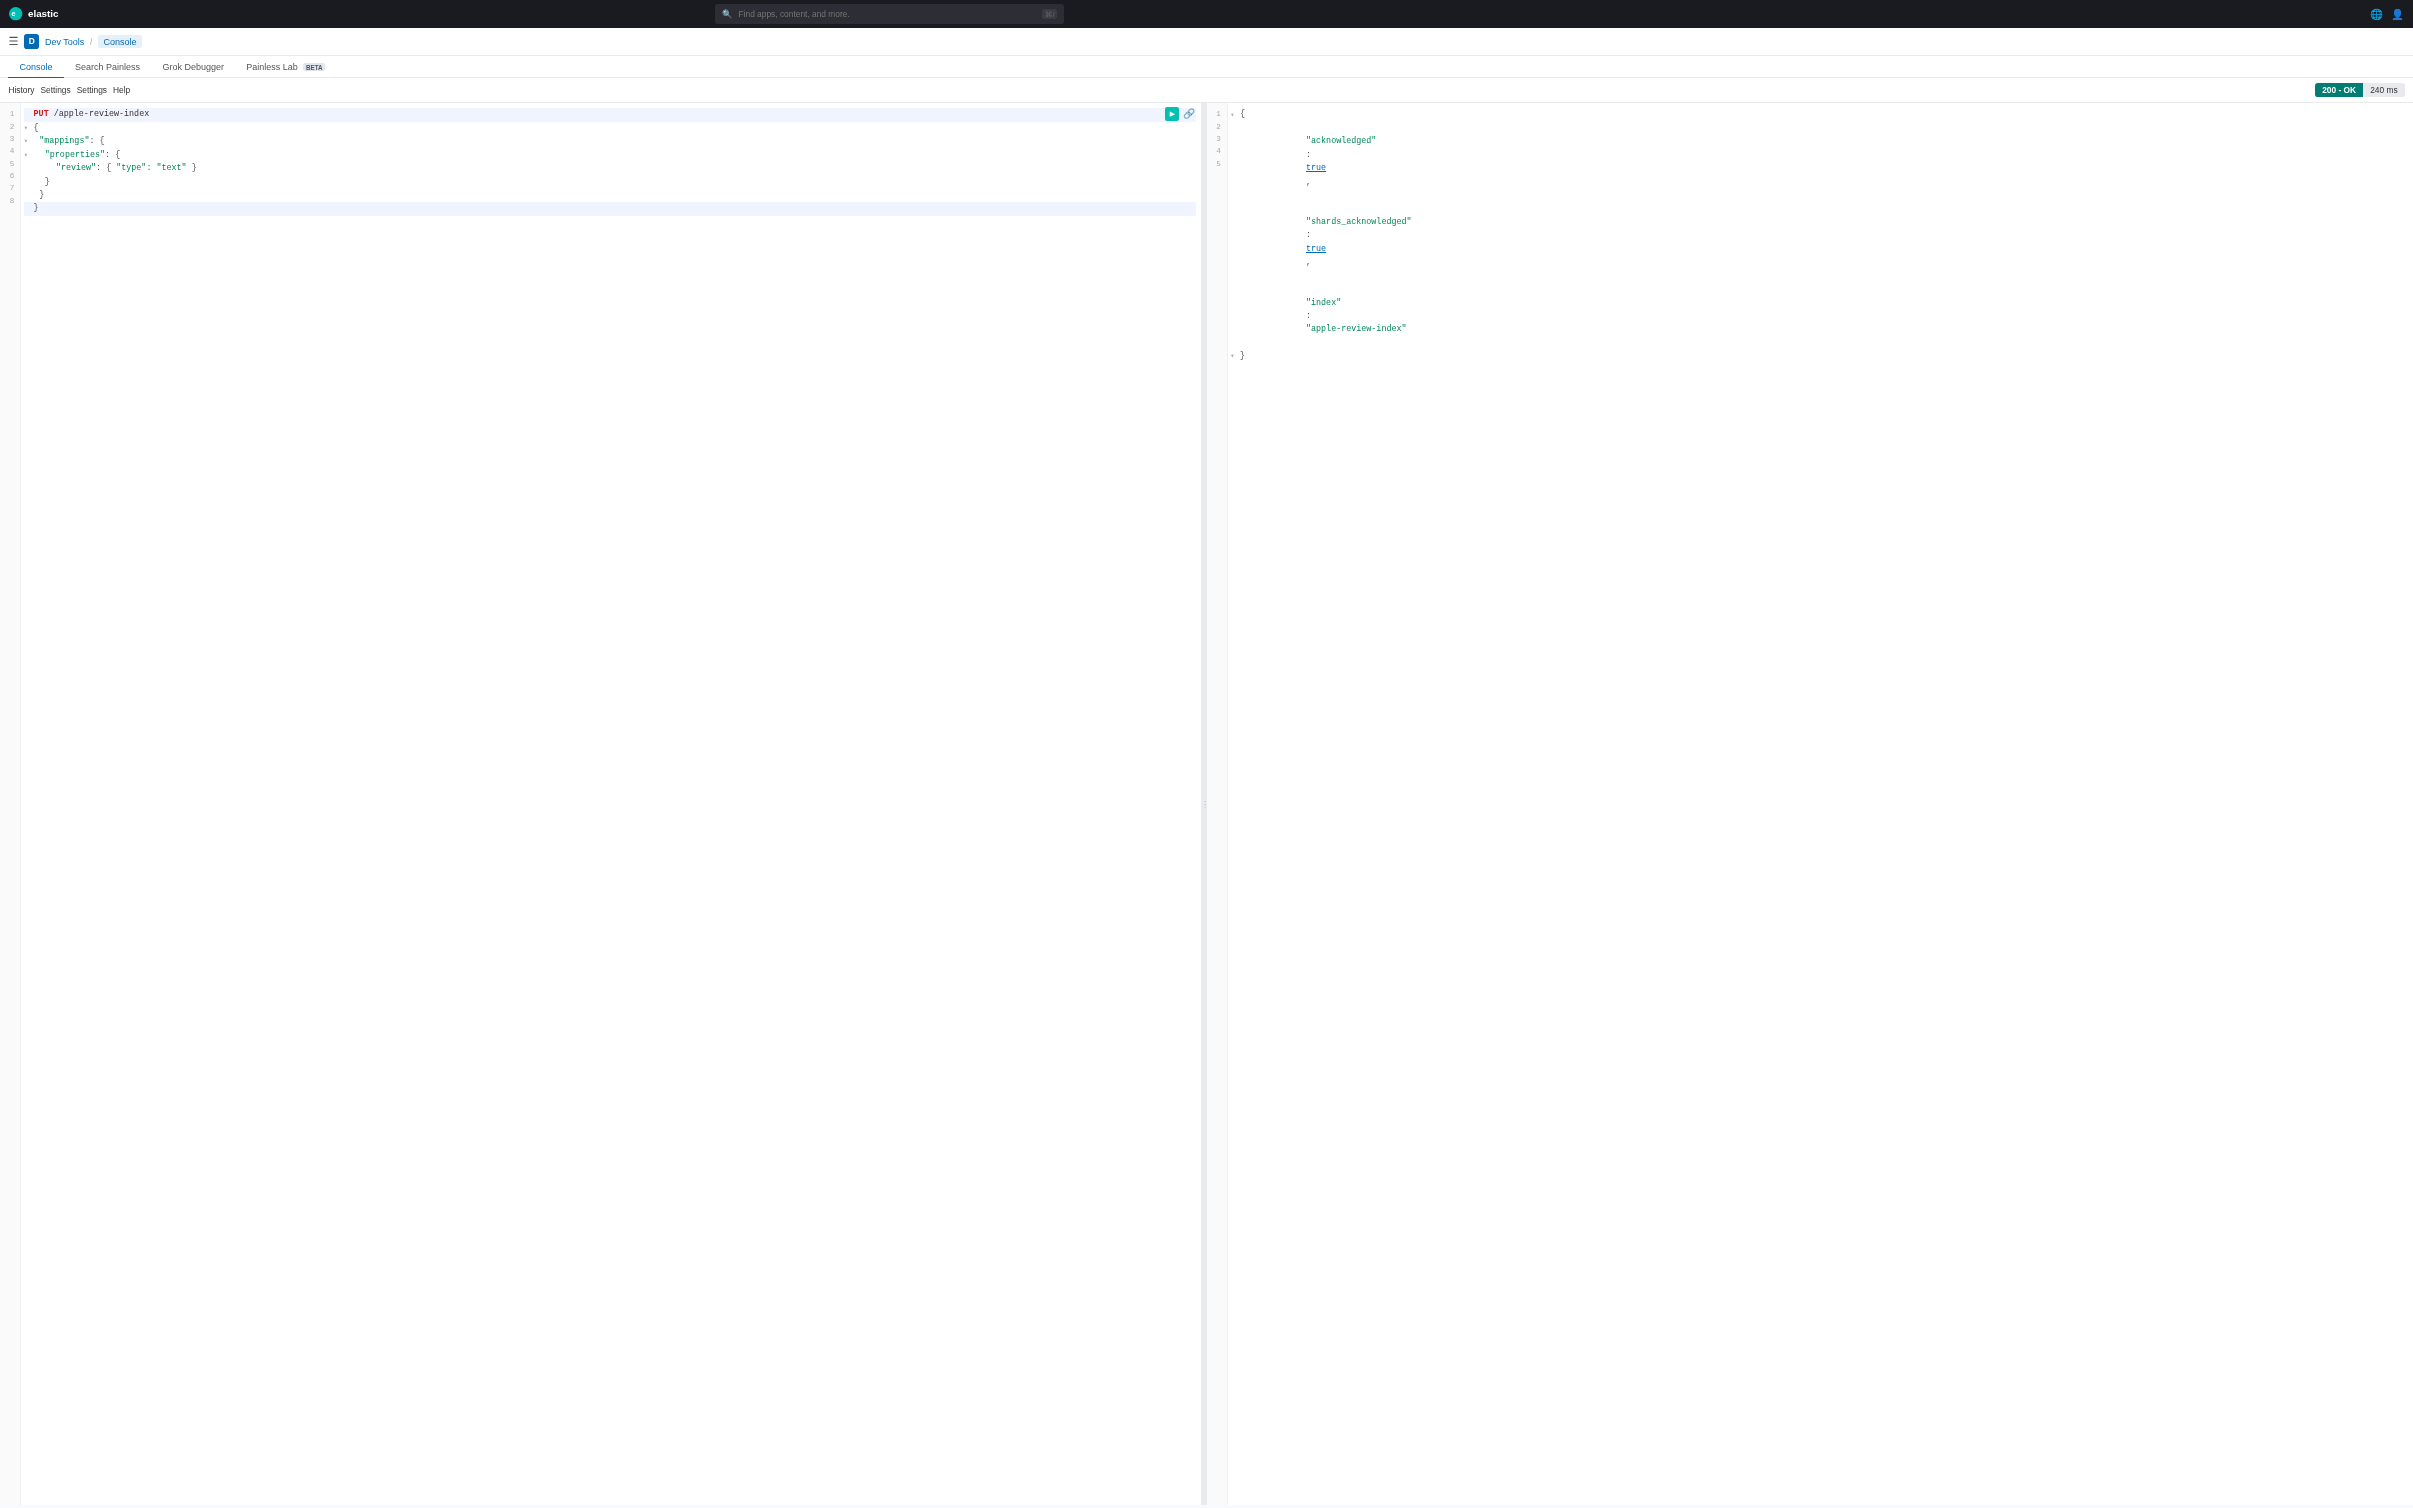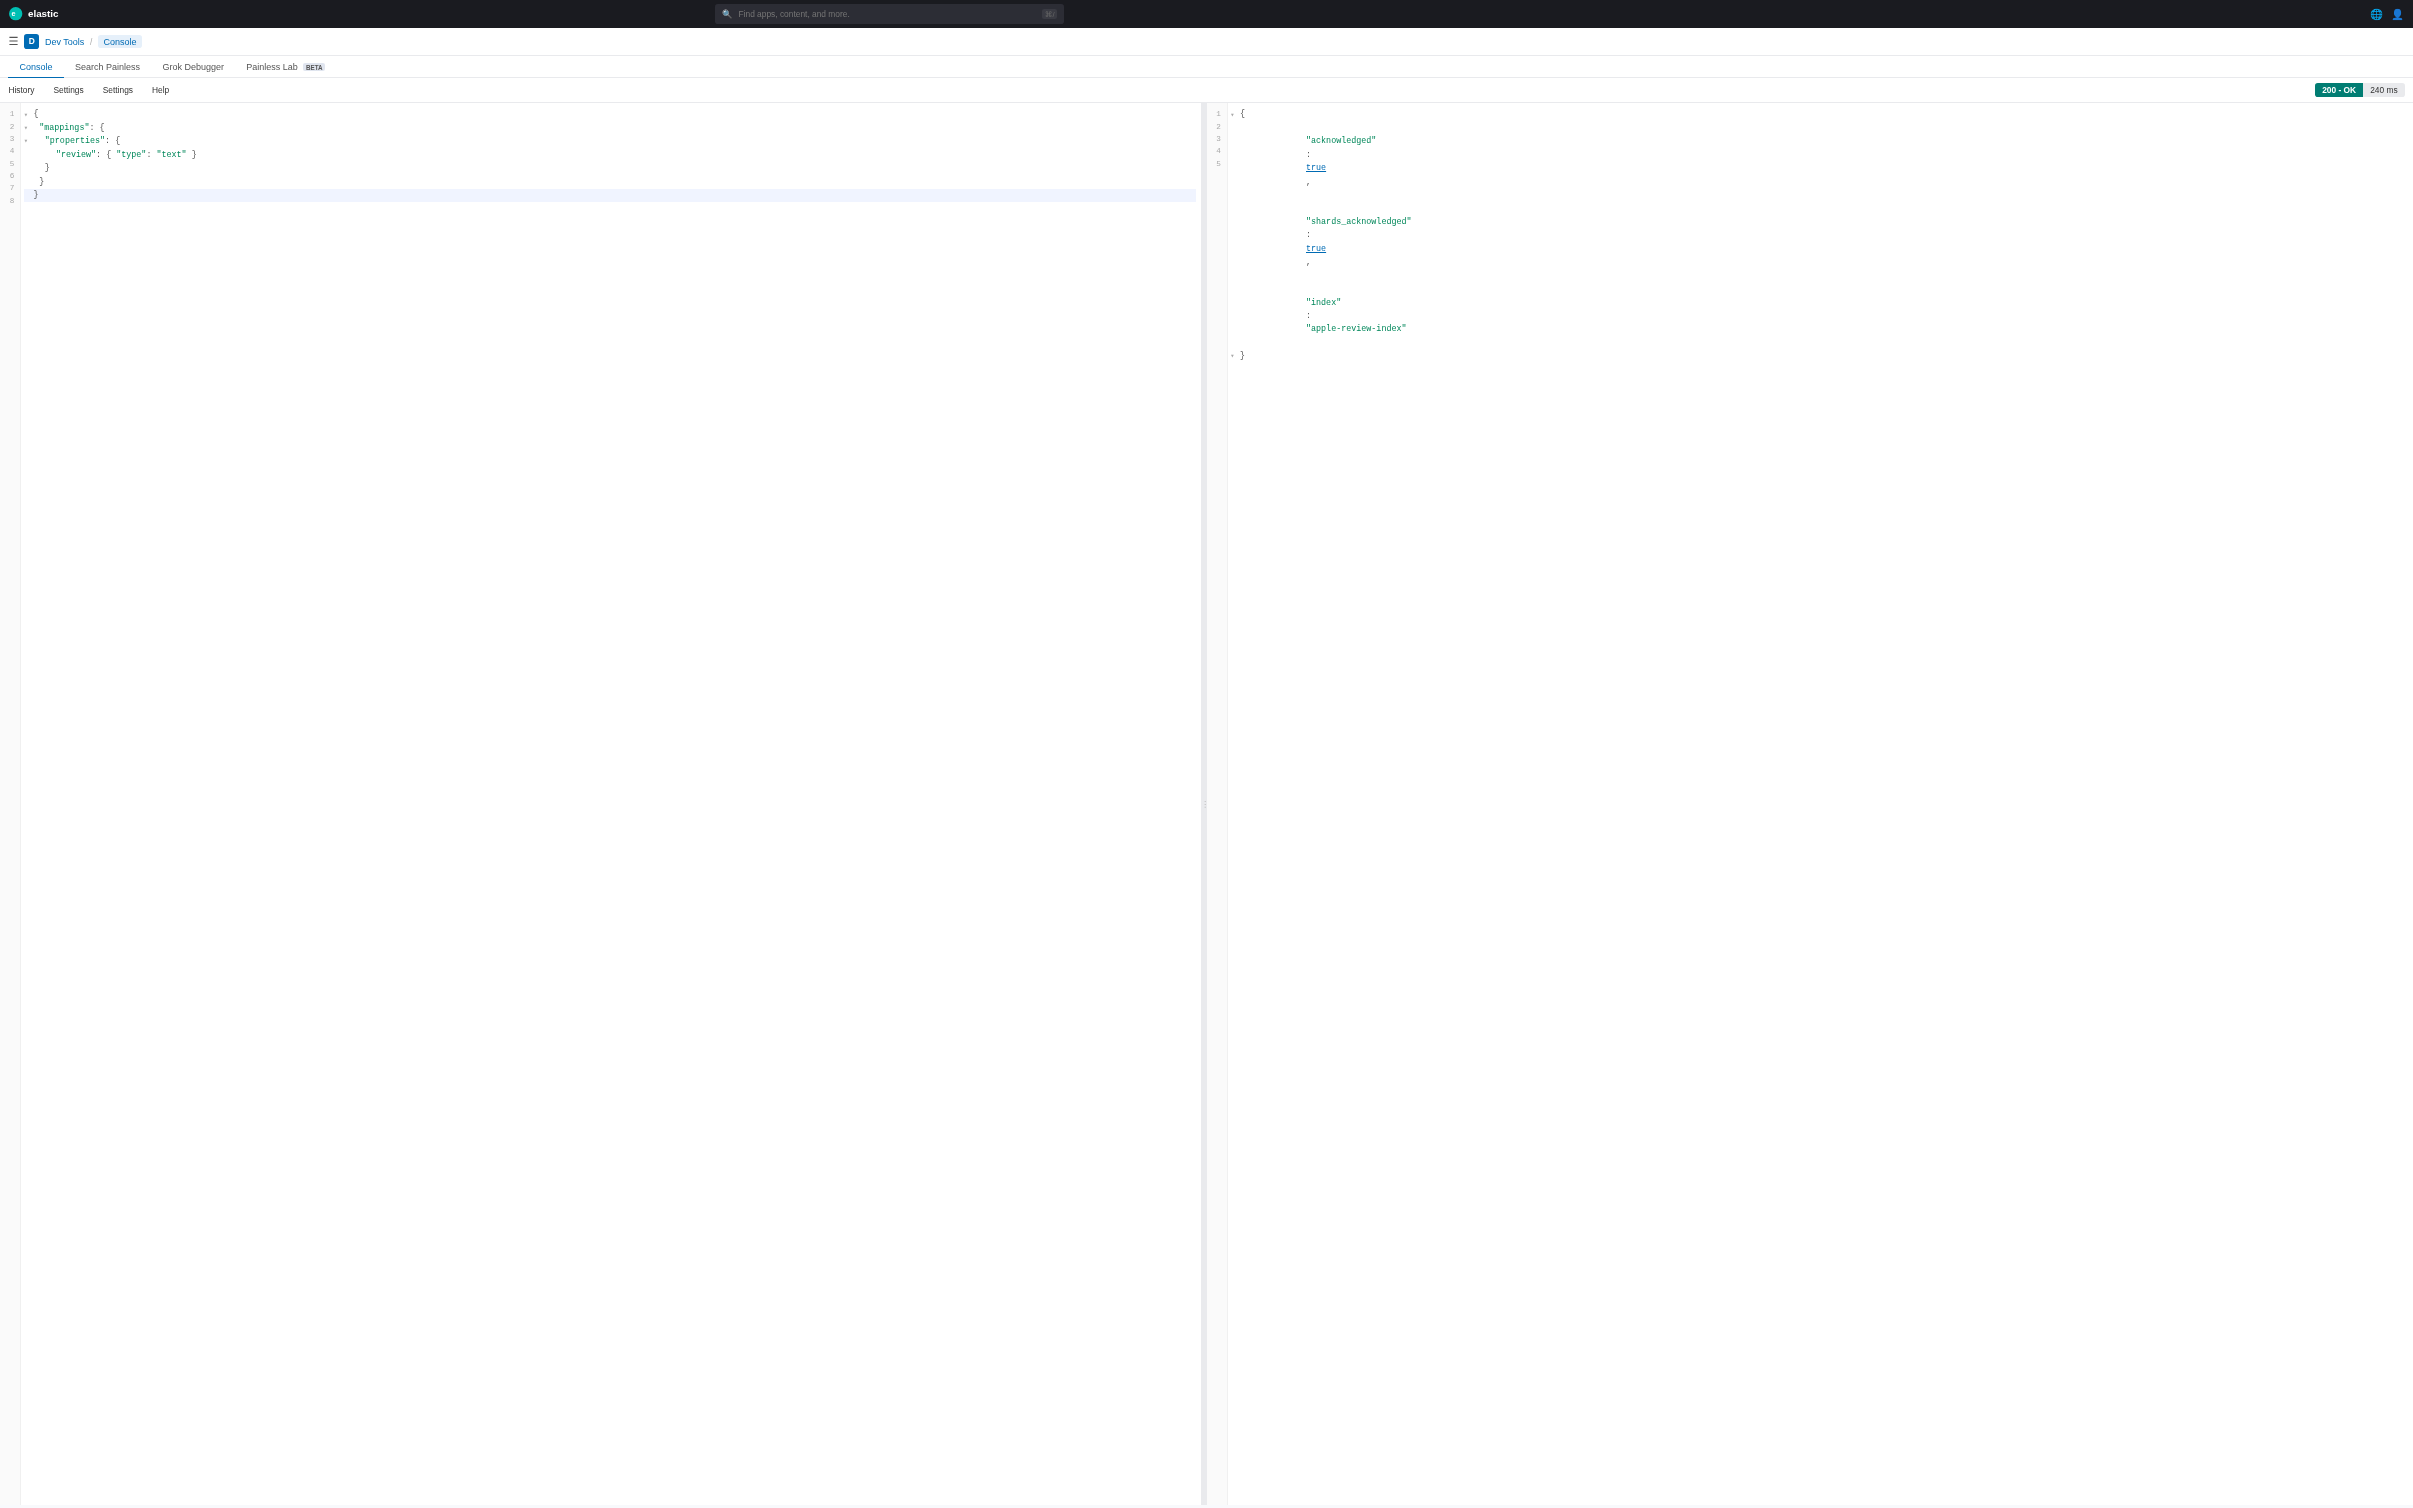--- a/index.html
+++ b/index.html
@@ -145,21 +145,21 @@
       font-weight: 600;
     }
 
     
     .toolbar {
       background: #fff;
       height: 25px;
       display: flex;
       align-items: center;
       padding: 0 8.4px;
-      gap: 19px;
+      gap: 6px;
       border-bottom: 0.7px solid #e9eaed;
     }
     .toolbar-item {
       font-size: 8.4px;
       color: #333;
       cursor: pointer;
     }
     .toolbar-spacer { flex: 1; }
     .status-ok {
       background: #017d73;
@@ -380,20 +380,30 @@
         <div class="line-number">3</div>
         <div class="line-number">4</div>
         <div class="line-number">5</div>
         <div class="line-number">6</div>
         <div class="line-number">7</div>
         <div class="line-number">8</div>
       </div>
 
       <div class="code-content" style="position:relative;">
 
+        <div class="code-line highlight-bg">
+          <span class="fold-icon"></span>
+          <span class="kw-put">PUT</span>
+          <span class="kw-path">&nbsp;/apple-review-index</span>
+          
+          <div class="code-actions">
+            <button class="run-btn" title="Run">▶</button>
+            <button class="copy-btn" title="Copy as cURL">🔗</button>
+          </div>
+        </div>
 
         <div class="code-line">
           <span class="fold-icon" style="color:#aaa;">▾</span>
           <span class="kw-punct">{</span>
         </div>
 
         <div class="code-line">
           <span class="fold-icon" style="color:#aaa;">▾</span>
           <span style="padding-left:5.6px;"><span class="kw-key">"mappings"</span><span class="kw-punct">:</span>&nbsp;<span class="kw-punct">{</span></span>
         </div>

